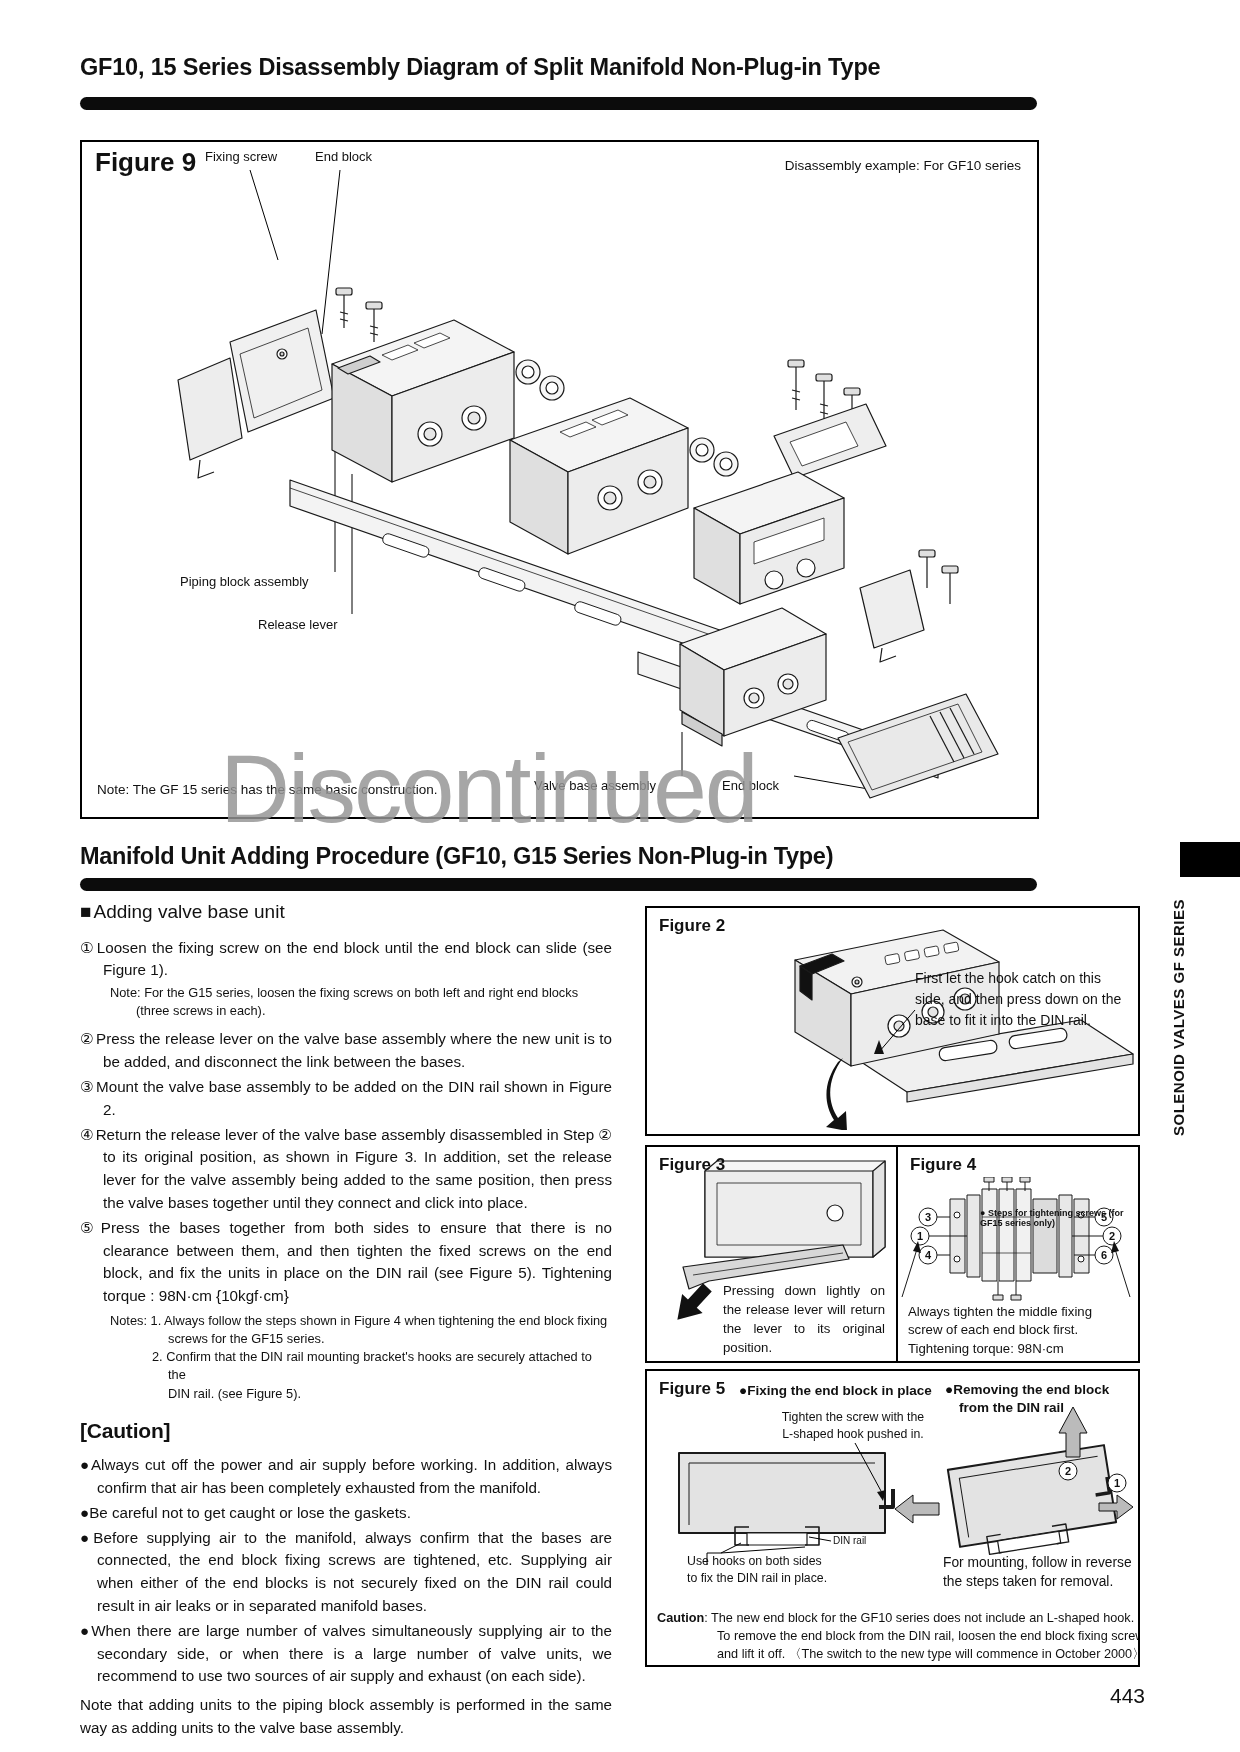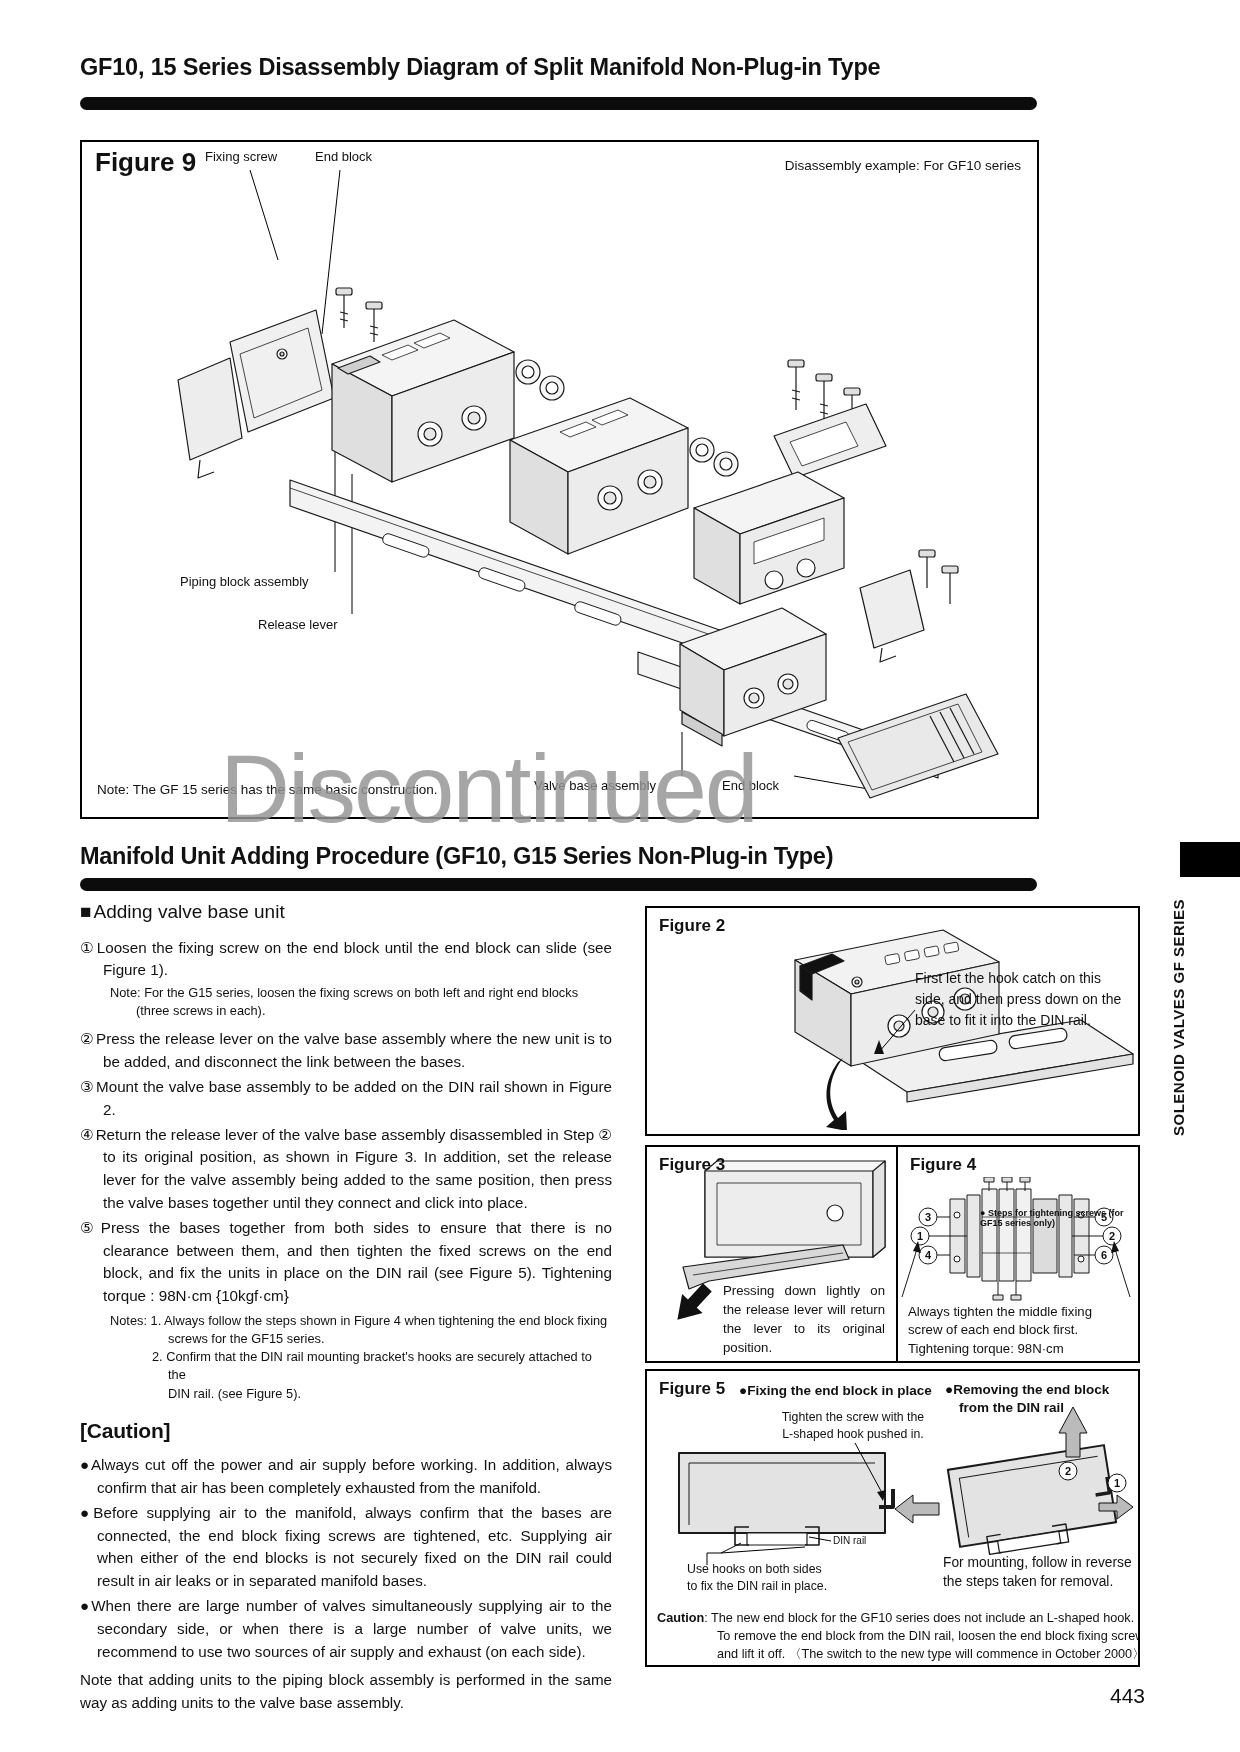--- a/index.html
+++ b/index.html
@@ -44,21 +44,21 @@
   .fig5{left:645px;top:1369px;width:491px;height:294px;}
   .figlabel{left:12px;top:8px;font-size:17px;font-weight:bold;}
   .fig2-caption{left:268px;top:60px;width:214px;font-size:14px;line-height:1.5;}
   .fig3-caption{left:76px;top:134px;width:162px;font-size:13.2px;line-height:1.45;text-align:justify;}
   .fig4-header{left:82px;top:13px;width:152px;font-size:9px;font-weight:bold;line-height:1.15;margin-top:48px;}
   .fig4-caption{left:10px;top:156px;width:222px;font-size:13.2px;line-height:1.4;white-space:pre-line;}
   .fig5-sub1{left:92px;top:12px;font-size:13.5px;font-weight:bold;}
   .fig5-sub2{left:298px;top:10px;font-size:13.5px;font-weight:bold;white-space:pre-line;line-height:1.35;padding-left:14px;text-indent:-14px;}
   .fig5-tighten{left:114px;top:38px;width:184px;font-size:12.3px;line-height:1.35;text-align:center;white-space:pre-line;}
   .fig5-dinrail{left:186px;top:164px;font-size:10px;}
-  .fig5-hooks{left:40px;top:182px;font-size:12.3px;line-height:1.35;white-space:pre-line;margin-top:8px;}
+  .fig5-hooks{left:40px;top:182px;font-size:12.3px;line-height:1.35;white-space:pre-line;}
   .fig5-mount{left:296px;top:182px;font-size:13.8px;line-height:1.4;white-space:pre-line;}
   .fig5-caution{left:10px;top:239px;width:472px;font-size:12.7px;line-height:1.4;padding-left:60px;text-indent:-60px;white-space:pre-line;}
   .sidebar-tab{left:1180px;top:842px;width:60px;height:35px;background:#000;}
   .sidebar-text{left:1170px;top:886px;height:250px;font-size:15px;font-weight:bold;letter-spacing:0.5px;
                 writing-mode:vertical-rl;transform:rotate(180deg);white-space:nowrap;}
   .page-num{left:1075px;top:1684px;width:70px;font-size:21px;text-align:right;}
   svg text{font-family:"Liberation Sans","DejaVu Sans",sans-serif;font-size:11px;font-weight:bold;fill:#111;text-anchor:middle;}
 </style>
 </head>
 <body>
@@ -229,20 +229,21 @@
 
     <div class="notes">
       <div class="note-item1">Notes:  1.  Always follow the steps shown in Figure 4 when tightening the end block fixing
 screws for the GF15 series.</div>
       <div class="note-item2">2.  Confirm that the DIN rail mounting bracket's hooks are securely attached to the
 DIN rail. (see Figure 5).</div>
     </div>
 
     <div class="caution-head">[Caution]</div>
     <div class="bullet"><span>●</span><span>Always cut off the power and air supply before working. In addition, always confirm that air has been completely exhausted from the manifold.</span></div>
+    <div class="bullet"><span>●</span><span>Be careful not to get caught or lose the gaskets.</span></div>
     <div class="bullet"><span>●</span><span>Before supplying air to the manifold, always confirm that the bases are connected, the end block fixing screws are tightened, etc. Supplying air when either of the end blocks is not securely fixed on the DIN rail could result in air leaks or in separated manifold bases.</span></div>
     <div class="bullet"><span>●</span><span>When there are large number of valves simultaneously supplying air to the secondary side, or when there is a large number of valve units, we recommend to use two sources of air supply and exhaust (on each side).</span></div>
     <div class="footer-note">Note that adding units to the piping block assembly is performed in the same way as adding units to the valve base assembly.</div>
   </div>
 
   <div class="figbox fig2">
     <svg class="fig-art" width="487" height="222" viewBox="0 0 487 222">
       <g stroke="#1a1a1a" stroke-width="1.2" fill="#ededed" stroke-linejoin="round">
         <g>
           <polygon points="208,150 434,112 486,146 260,184" fill="#f0f0f0"></polygon>

